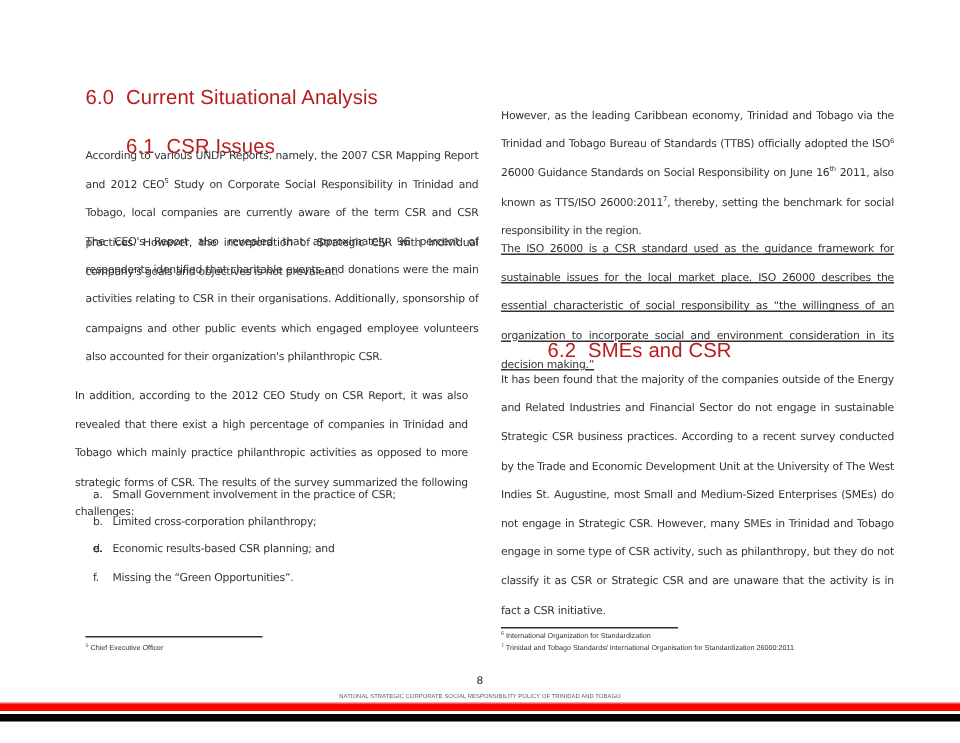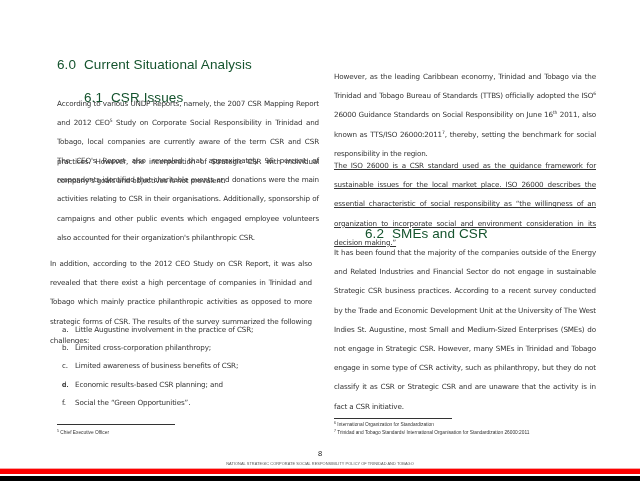--- a/index.html
+++ b/index.html
@@ -1,18 +1,18 @@
 <!DOCTYPE html>
 <html><head>
 <meta charset="utf-8">
 <style>
   html, body { margin: 0; padding: 0; background: #ffffff; }
   body { width: 640px; height: 495px; position: relative; overflow: hidden;
          font-family: "Liberation Sans", sans-serif; color: #222; }
-  h2.heading { position: absolute; margin: 0; font-weight: normal; color: #14532d;
+  h2.heading { position: absolute; margin: 0; font-weight: normal; color: #b91c1c;
                font-family: "Liberation Sans", sans-serif; font-size: 13.5px; letter-spacing: 0.1px; white-space: nowrap; }
   h2.heading .num { display: inline-block; width: 27px; }
   p.para { position: absolute; margin: 0; font-size: 7.2px; line-height: 19.2px; text-align: justify;
            font-family: "DejaVu Sans", sans-serif; color: #333; width: 262px; letter-spacing: -0.15px; }
   sup { font-size: 4.5px; line-height: 0; vertical-align: 3px; }
   ol.list { position: absolute; margin: 0; padding: 0; list-style: none;
             font-family: "DejaVu Sans", sans-serif; font-size: 7.2px; line-height: 18.2px; color: #333; letter-spacing: -0.15px; }
   ol.list li { position: relative; padding-left: 18px; white-space: nowrap; }
   ol.list li .marker { position: absolute; left: 5px; }
   .fn-rule { position: absolute; height: 0; border-top: 0.8px solid #333; }
@@ -35,26 +35,26 @@
   <span class="num">6.1</span><span>CSR Issues</span>
 </h2>
 
 <p class="para" style="left:57px; top:94px;"><span>According to various UNDP Reports, namely, the 2007 CSR Mapping Report and 2012 CEO</span><sup>5</sup><span> Study on Corporate Social Responsibility in Trinidad and Tobago, local companies are currently aware of the term CSR and CSR practices. However, the incorporation of Strategic CSR with individual company's goals and objectives is not prevalent.</span></p>
 
 <p class="para" style="left:57px; top:151px;">The CEO's Report also revealed that approximately 96 percent of respondents identified that charitable events and donations were the main activities relating to CSR in their organisations. Additionally, sponsorship of campaigns and other public events which engaged employee volunteers also accounted for their organization's philanthropic CSR.</p>
 
 <p class="para" style="left:50px; top:254px;">In addition, according to the 2012 CEO Study on CSR Report, it was also revealed that there exist a high percentage of companies in Trinidad and Tobago which mainly practice philanthropic activities as opposed to more strategic forms of CSR. The results of the survey summarized the following challenges:</p>
 
 <ol class="list" style="left:57px; top:321px;">
-  <li><span class="marker">a.</span><span>Little Augustine involvement in the practice of CSR;</span></li>
+  <li><span class="marker">a.</span><span>Small Government involvement in the practice of CSR;</span></li>
   <li><span class="marker">b.</span><span>Limited cross-corporation philanthropy;</span></li>
-  <li><span class="marker">c.</span><span>Limited awareness of business benefits of CSR;</span></li>
+  <li><span class="marker">c.</span></li>
   <li><span class="marker">d.</span></li>
   <li><span class="marker">e.</span><span>Economic results-based CSR planning; and</span></li>
-  <li><span class="marker">f.</span><span>Social the “Green Opportunities”.</span></li>
+  <li><span class="marker">f.</span><span>Missing the “Green Opportunities”.</span></li>
 </ol>
 
 <div class="fn-rule" style="left:57px; top:424px; width:118px;"></div>
 <div class="fn" style="left:57px; top:430px;"><sup>5</sup> <span>Chief Executive Officer</span></div>
 
 <p class="para" style="left:334px; top:67px;"><span>However, as the leading Caribbean economy, Trinidad and Tobago via the Trinidad and Tobago Bureau of Standards (TTBS) officially adopted the ISO</span><sup>6</sup><span> 26000 Guidance Standards on Social Responsibility on June 16</span><sup>th</sup><span> 2011, also known as TTS/ISO 26000:2011</span><sup>7</sup><span>, thereby, setting the benchmark for social responsibility in the region.</span></p>
 
 <p class="para" style="left:334px; top:156px;text-decoration:underline;">The ISO 26000 is a CSR standard used as the guidance framework for sustainable issues for the local market place. ISO 26000 describes the essential characteristic of social responsibility as “the willingness of an organization to incorporate social and environment consideration in its decision making.”</p>
 
 <h2 class="heading" style="left:334px; top:226px;margin-left:31px;">

